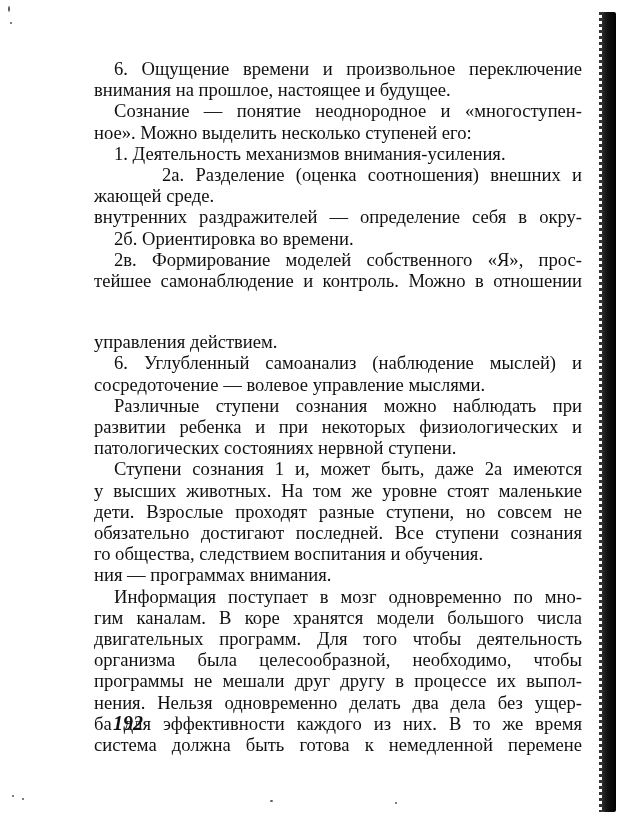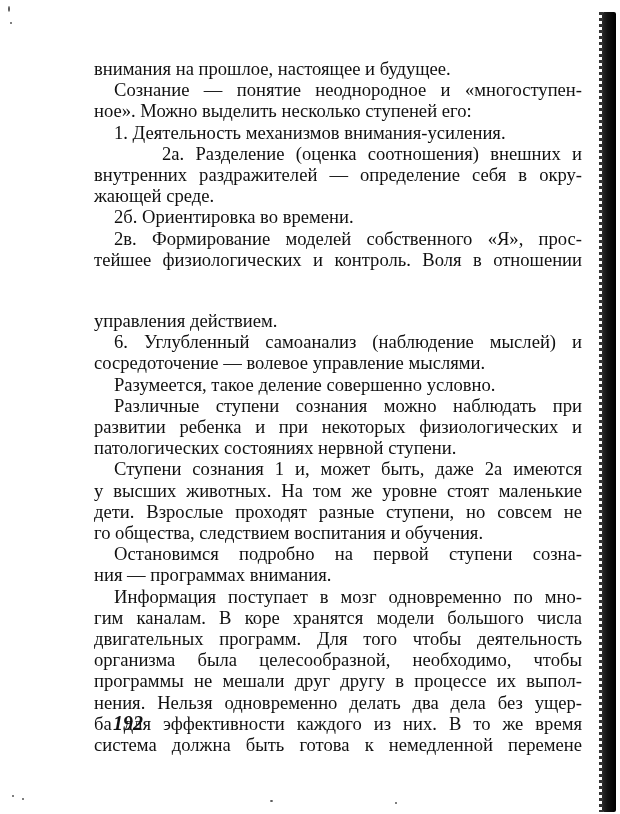--- a/index.html
+++ b/index.html
@@ -32,42 +32,42 @@
     font-size: 20px; font-weight: bold; font-style: italic;
   }
   .speck { position: absolute; background: #555; border-radius: 50%; }
 </style>
 </head>
 <body>
 
 <div class="page-edge"></div>
 
 <div class="text-block" id="text-block">
+    <span class="line" style="padding-left: 0px;">6. Ощущение времени и произвольное переключение</span>
     <span class="line last" style="margin-left: -20px; width: 488px;">внимания на прошлое, настоящее и будущее.</span>
     <span class="line" style="padding-left: 0px;">Сознание — понятие неоднородное и «многоступен-</span>
     <span class="line last" style="margin-left: -20px; width: 488px;">ное». Можно выделить несколько ступеней его:</span>
     <span class="line last" style="padding-left: 0px;">1. Деятельность механизмов внимания-усиления.</span>
     <span class="line" style="padding-left: 0px; margin-left: 48px;">2а. Разделение (оценка соотношения) внешних и</span>
+    <span class="line last" style="margin-left: -20px; width: 488px;">жающей среде.</span>
     <span class="line" style="margin-left: -20px; width: 488px;">внутренних раздражителей — определение себя в окру-</span>
-    <span class="line last" style="margin-left: -20px; width: 488px;">жающей среде.</span>
     <span class="line last" style="padding-left: 0px;">2б. Ориентировка во времени.</span>
     <span class="line" style="padding-left: 0px;">2в. Формирование моделей собственного «Я», прос-</span>
-    <span class="line" style="margin-left: -20px; width: 488px;">тейшее физиологических и контроль. Воля в отношении</span>
+    <span class="line" style="margin-left: -20px; width: 488px;">тейшее самонаблюдение и контроль. Можно в отношении</span>
     <span class="line last" style="margin-left: -20px; width: 488px; margin-top: 40px;">управления действием.</span>
     <span class="line" style="padding-left: 0px;">6. Углубленный самоанализ (наблюдение мыслей) и</span>
     <span class="line last" style="margin-left: -20px; width: 488px;">сосредоточение — волевое управление мыслями.</span>
-    <span class="line last" style="padding-left: 0px;">Разумеется, такое деление совершенно условно.</span>
     <span class="line" style="padding-left: 0px;">Различные ступени сознания можно наблюдать при</span>
     <span class="line" style="margin-left: -20px; width: 488px;">развитии ребенка и при некоторых физиологических и</span>
     <span class="line last" style="margin-left: -20px; width: 488px;">патологических состояниях нервной ступени.</span>
     <span class="line" style="padding-left: 0px;">Ступени сознания 1 и, может быть, даже 2а имеются</span>
     <span class="line" style="margin-left: -20px; width: 488px;">у высших животных. На том же уровне стоят маленькие</span>
     <span class="line" style="margin-left: -20px; width: 488px;">дети. Взрослые проходят разные ступени, но совсем не</span>
+    <span class="line" style="margin-left: -20px; width: 488px;">обязательно достигают последней. Все ступени сознания</span>
     <span class="line last" style="margin-left: -20px; width: 488px;">го общества, следствием воспитания и обучения.</span>
-    <span class="line" style="padding-left: 0px;">Остановимся подробно на первой ступени созна-</span>
     <span class="line last" style="margin-left: -20px; width: 488px;">ния — программах внимания.</span>
     <span class="line" style="padding-left: 0px;">Информация поступает в мозг одновременно по мно-</span>
     <span class="line" style="margin-left: -20px; width: 488px;">гим каналам. В коре хранятся модели большого числа</span>
     <span class="line" style="margin-left: -20px; width: 488px;">двигательных программ. Для того чтобы деятельность</span>
     <span class="line" style="margin-left: -20px; width: 488px;">организма была целесообразной, необходимо, чтобы</span>
     <span class="line" style="margin-left: -20px; width: 488px;">программы не мешали друг другу в процессе их выпол-</span>
     <span class="line" style="margin-left: -20px; width: 488px;">нения. Нельзя одновременно делать два дела без ущер-</span>
     <span class="line" style="margin-left: -20px; width: 488px;">ба для эффективности каждого из них. В то же время</span>
     <span class="line" style="margin-left: -20px; width: 488px;">система должна быть готова к немедленной перемене</span>
   </div>

